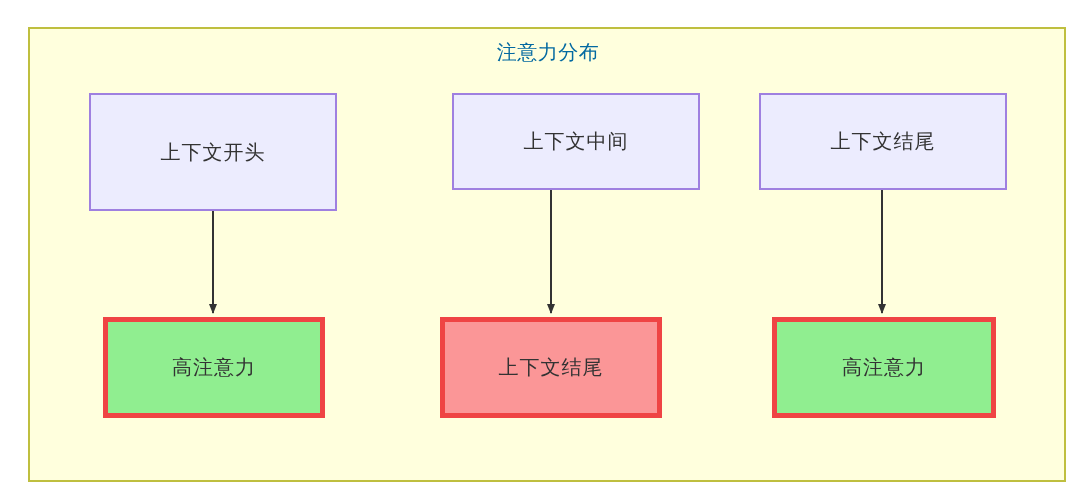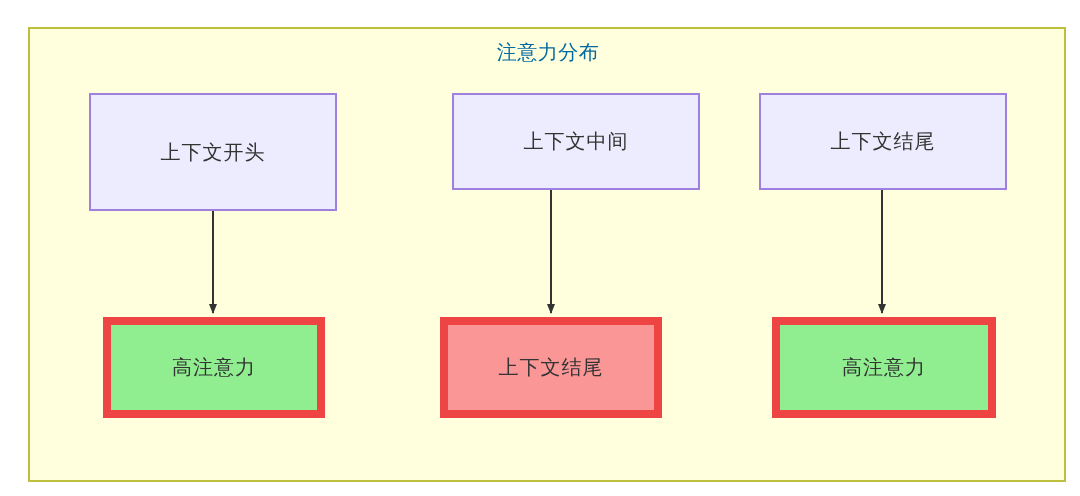--- a/index.html
+++ b/index.html
@@ -49,21 +49,21 @@
     font-size: 20px;
     color: #333333;
     letter-spacing: 1px;
     text-align: center;
   }
   .node.source {
     background: #ececfe;
     border: 2px solid #9f80e0;
   }
   .node.sink {
-    border: 8px solid #ef4444;
+    border: 5px solid #ef4444;
   }
   .node.sink.high {
     background: #90ee90;
   }
   .node.sink.low {
     background: #fb9697;
   }
   .edge-layer {
     position: absolute;
     left: 0;

